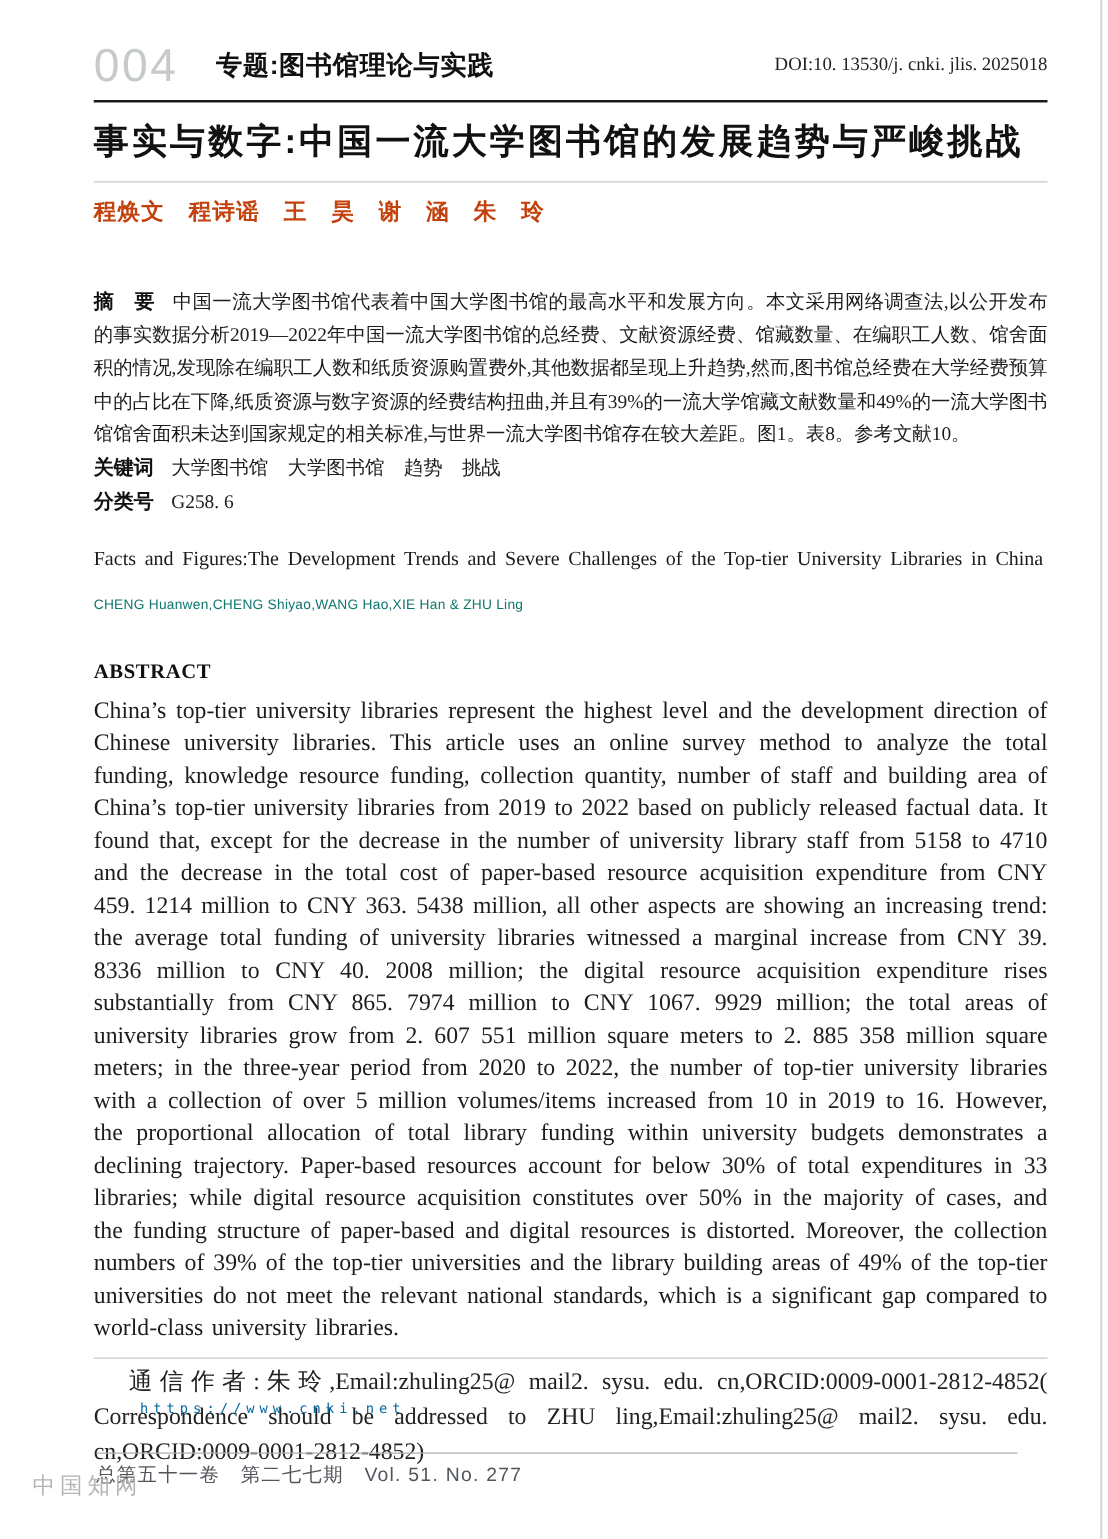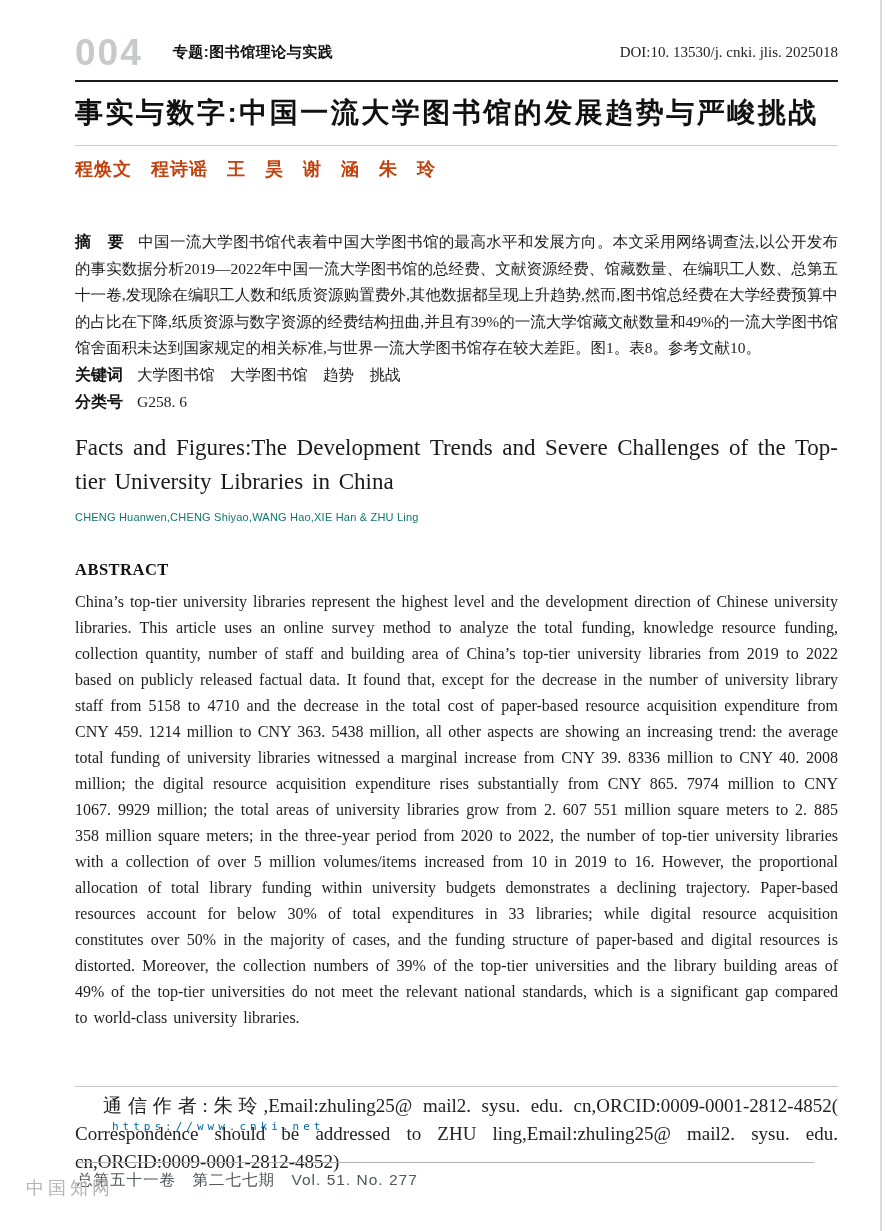--- a/index.html
+++ b/index.html
@@ -5,26 +5,26 @@
   html,body { margin:0; padding:0; background:#ffffff; }
   .page {
     position:relative; width:886px; height:1231px; background:#ffffff;
     font-family:"Liberation Serif", serif; color:#1c1c1c; overflow:hidden;
   }
   .main { position:absolute; left:75px; top:28px; width:763px; }
 
   
   .hdr { display:flex; align-items:center; height:48px; }
   .page-num {
-    font-family:"Liberation Sans", sans-serif; font-weight:bold;
+    font-family:"Liberation Sans", sans-serif; font-weight:normal;
     font-size:37px; color:#c6cac9; letter-spacing:2px; line-height:1;text-align:right;
   }
   .section-label {
     font-family:"Liberation Sans", sans-serif; font-weight:bold;
-    font-size:15px; color:#111; margin-left:30px; letter-spacing:0.5px;
+    font-size:21px; color:#111; margin-left:30px; letter-spacing:0.5px;
   }
   .doi { margin-left:auto; font-size:15px; color:#222; }
 
   .rule-dark { margin-top:4px; height:2px; background:#1a1a1a; }
   .title-zh {
     margin:13px 0 0 0; font-family:"Liberation Sans", sans-serif;
     font-weight:bold; font-size:28px; color:#111; letter-spacing:2.5px; line-height:1.25;
   }
   .rule-light { margin-top:15px; height:1px; background:#c9c9c9; }
   .authors-zh {
@@ -34,32 +34,32 @@
 
   .zh-block { margin-top:48px; font-size:15.5px; line-height:26.6px; color:#1d1d1d; }
   .zh-block p { margin:0; }
   .zh-abstract { text-align:justify; }
   .zh-label, .kw-label, .clc-label {
     font-family:"Liberation Sans", sans-serif; font-weight:bold; font-size:16px; color:#111;
   }
   .lbl-gap { display:inline-block; width:14px; }
 
   .en-title {
-    margin:16px 0 0 0; font-weight:normal; font-size:23px;
+    margin:16px 0 0 0; font-weight:normal; font-size:16px;
     line-height:33.5px; color:#1a1a1a; text-align:justify; word-spacing:3px;
   }
   .en-authors {
     margin-top:13px; font-family:"Liberation Sans", sans-serif;
     font-size:11px; color:#0f766e; letter-spacing:0.2px;
   }
   .abstract-label {
     margin:37px 0 0 0; font-weight:bold; font-size:16.5px; letter-spacing:0.5px; color:#111;
   }
   .en-abstract {
-    margin:9px 0 0 0; font-size:16px; line-height:26px; text-align:justify;
+    margin:9px 0 0 0; font-size:19px; line-height:26px; text-align:justify;
     word-spacing:2px; color:#1d1d1d;
   }
 
   
   .footnote-rule { position:absolute; left:75px; top:1086px; width:763px; height:1px; background:#c7c7c7; }
   .footnote {
     position:absolute; left:75px; top:1092px; width:763px; margin:0;
     font-size:19px; line-height:28px; text-align:justify; text-indent:28px; color:#222;
   }
   .bottom-rule { position:absolute; left:77px; top:1162px; width:737px; height:1px; background:#b0b0b0; }
@@ -91,21 +91,21 @@
 
     <div class="rule-dark"></div>
 
     <h1 class="title-zh">事实与数字:中国一流大学图书馆的发展趋势与严峻挑战</h1>
 
     <div class="rule-light"></div>
 
     <div class="authors-zh">程焕文　程诗谣　王　昊　谢　涵　朱　玲</div>
 
     <div class="zh-block">
-      <p class="zh-abstract"><span class="zh-label">摘　要</span><span class="lbl-gap"></span><span>中国一流大学图书馆代表着中国大学图书馆的最高水平和发展方向。本文采用网络调查法,以公开发布的事实数据分析2019—2022年中国一流大学图书馆的总经费、文献资源经费、馆藏数量、在编职工人数、总第五十一卷,发现除在编职工人数和纸质资源购置费外,其他数据都呈现上升趋势,然而,图书馆总经费在大学经费预算中的占比在下降,纸质资源与数字资源的经费结构扭曲,并且有39%的一流大学馆藏文献数量和49%的一流大学图书馆馆舍面积未达到国家规定的相关标准,与世界一流大学图书馆存在较大差距。图1。表8。参考文献10。</span></p>
+      <p class="zh-abstract"><span class="zh-label">摘　要</span><span class="lbl-gap"></span><span>中国一流大学图书馆代表着中国大学图书馆的最高水平和发展方向。本文采用网络调查法,以公开发布的事实数据分析2019—2022年中国一流大学图书馆的总经费、文献资源经费、馆藏数量、在编职工人数、馆舍面积的情况,发现除在编职工人数和纸质资源购置费外,其他数据都呈现上升趋势,然而,图书馆总经费在大学经费预算中的占比在下降,纸质资源与数字资源的经费结构扭曲,并且有39%的一流大学馆藏文献数量和49%的一流大学图书馆馆舍面积未达到国家规定的相关标准,与世界一流大学图书馆存在较大差距。图1。表8。参考文献10。</span></p>
       <p class="keywords"><span class="kw-label">关键词</span><span class="lbl-gap"></span><span>大学图书馆　大学图书馆　趋势　挑战</span></p>
       <p class="clc"><span class="clc-label">分类号</span><span class="lbl-gap"></span><span>G258. 6</span></p>
     </div>
 
     <h2 class="en-title">Facts and Figures:The Development Trends and Severe Challenges of the Top-tier University Libraries in China</h2>
 
     <div class="en-authors">CHENG Huanwen,CHENG Shiyao,WANG Hao,XIE Han &amp;  ZHU Ling</div>
 
     <h3 class="abstract-label">ABSTRACT</h3>
 

